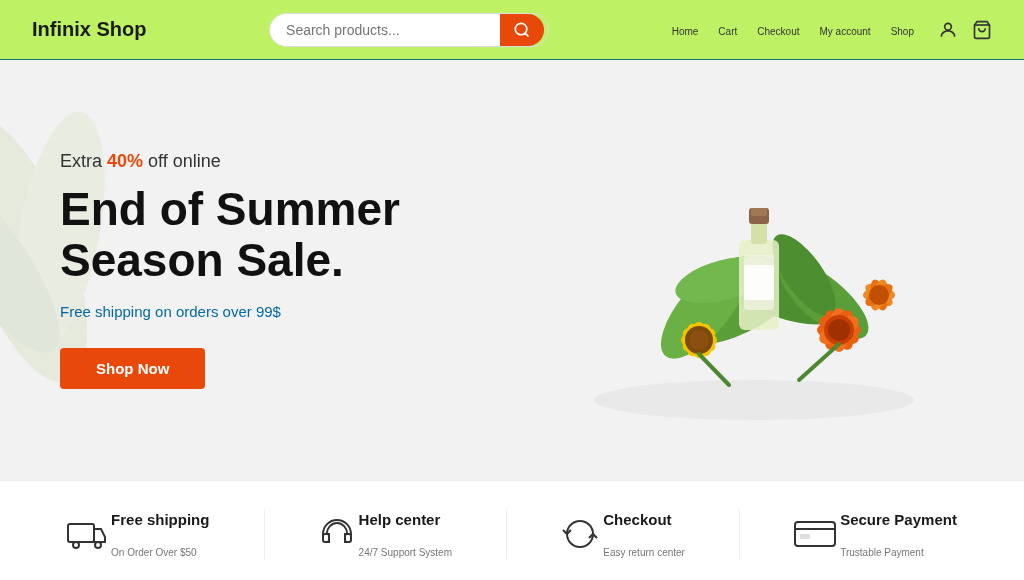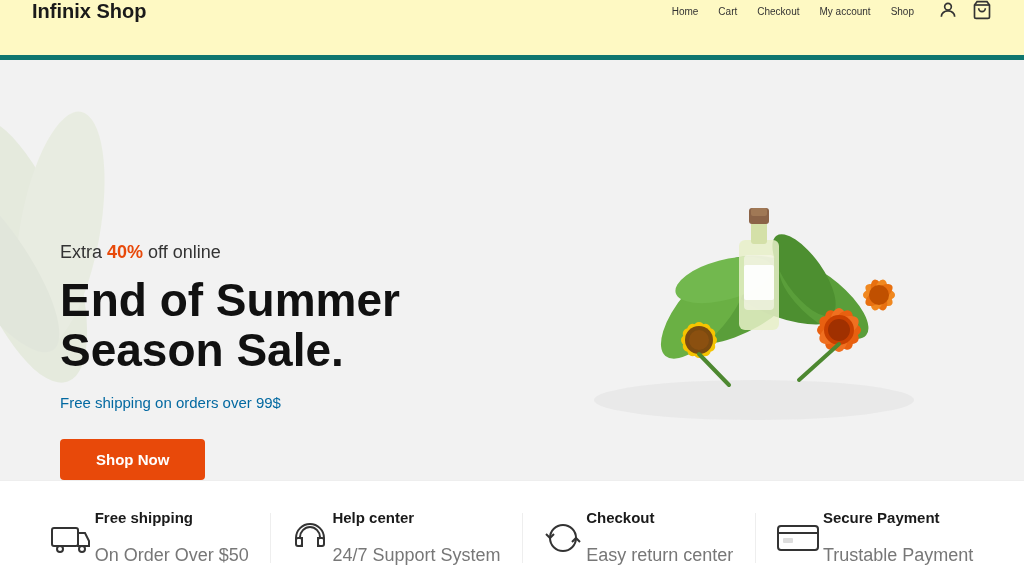--- a/index.html
+++ b/index.html
@@ -1,26 +1,26 @@
 <!DOCTYPE html>
 <html><head>
   <meta charset="utf-8">
   <style>
     * { margin: 0; padding: 0; box-sizing: border-box; }
     body { font-family: 'Segoe UI', Arial, sans-serif; background: #fff; width: 1024px; overflow-x: hidden; }
 
     
     header {
       display: flex;
-      align-items: flex-start;
+      align-items: center;
       justify-content: space-between;
       padding: 0 32px;
       height: 60px;
-      background: #fef9c3;
-      border-bottom: 5px solid #0f766e;
+      background: #bef264;
+      border-bottom: 1px solid #0f766e;
     }
     .logo {
       font-weight: 700;
       font-size: 20px;
       color: #1a1a1a;
       white-space: nowrap;
     }
     .search-bar {
       display: flex;
       align-items: center;
@@ -79,21 +79,21 @@
       align-items: center;
     }
 
     
     .hero {
       position: relative;
       background: #f2f2f2;
       height: 420px;
       overflow: hidden;
       display: flex;
-      align-items: flex-end;
+      align-items: center;
     }
     .hero-bg-leaf {
       position: absolute;
       left: -40px;
       top: 40px;
       width: 200px;
       height: 300px;
       opacity: 0.3;
     }
     .hero-content {
@@ -169,36 +169,44 @@
       color: #333;
       display: flex;
       align-items: center;
     }
     .feature-text h4 {
       font-size: 15px;
       font-weight: 700;
       color: #1a1a1a;
     }
     .feature-text p {
-      font-size: 18px;
+      font-size: 10px;
       color: #777;
       margin-top: 19px;
     }
     .feature-divider {
       width: 1px;
       height: 50px;
       background: #eee;
     }
   </style>
 </head>
 <body>
 
 <header>
   <div class="logo">Infinix Shop</div>
 
+  <div class="search-bar">
+    <input type="text" placeholder="Search products..." style="">
+    <button class="search-btn">
+      <svg viewBox="0 0 24 24">
+        <path d="M21 21l-4.35-4.35M16.65 16.65A7.5 7.5 0 1 0 4.5 4.5a7.5 7.5 0 0 0 12.15 12.15z" stroke="#fff" stroke-width="2.5" fill="none" stroke-linecap="round"></path>
+      </svg>
+    </button>
+  </div>
 
   <nav>
     <ul class="nav-links">
       <li><a href="#">Home</a></li>
       <li><a href="#">Cart</a></li>
       <li><a href="#">Checkout</a></li>
       <li><a href="#">My account</a></li>
       <li><a href="#">Shop</a></li>
     </ul>
     <div class="nav-icons">

